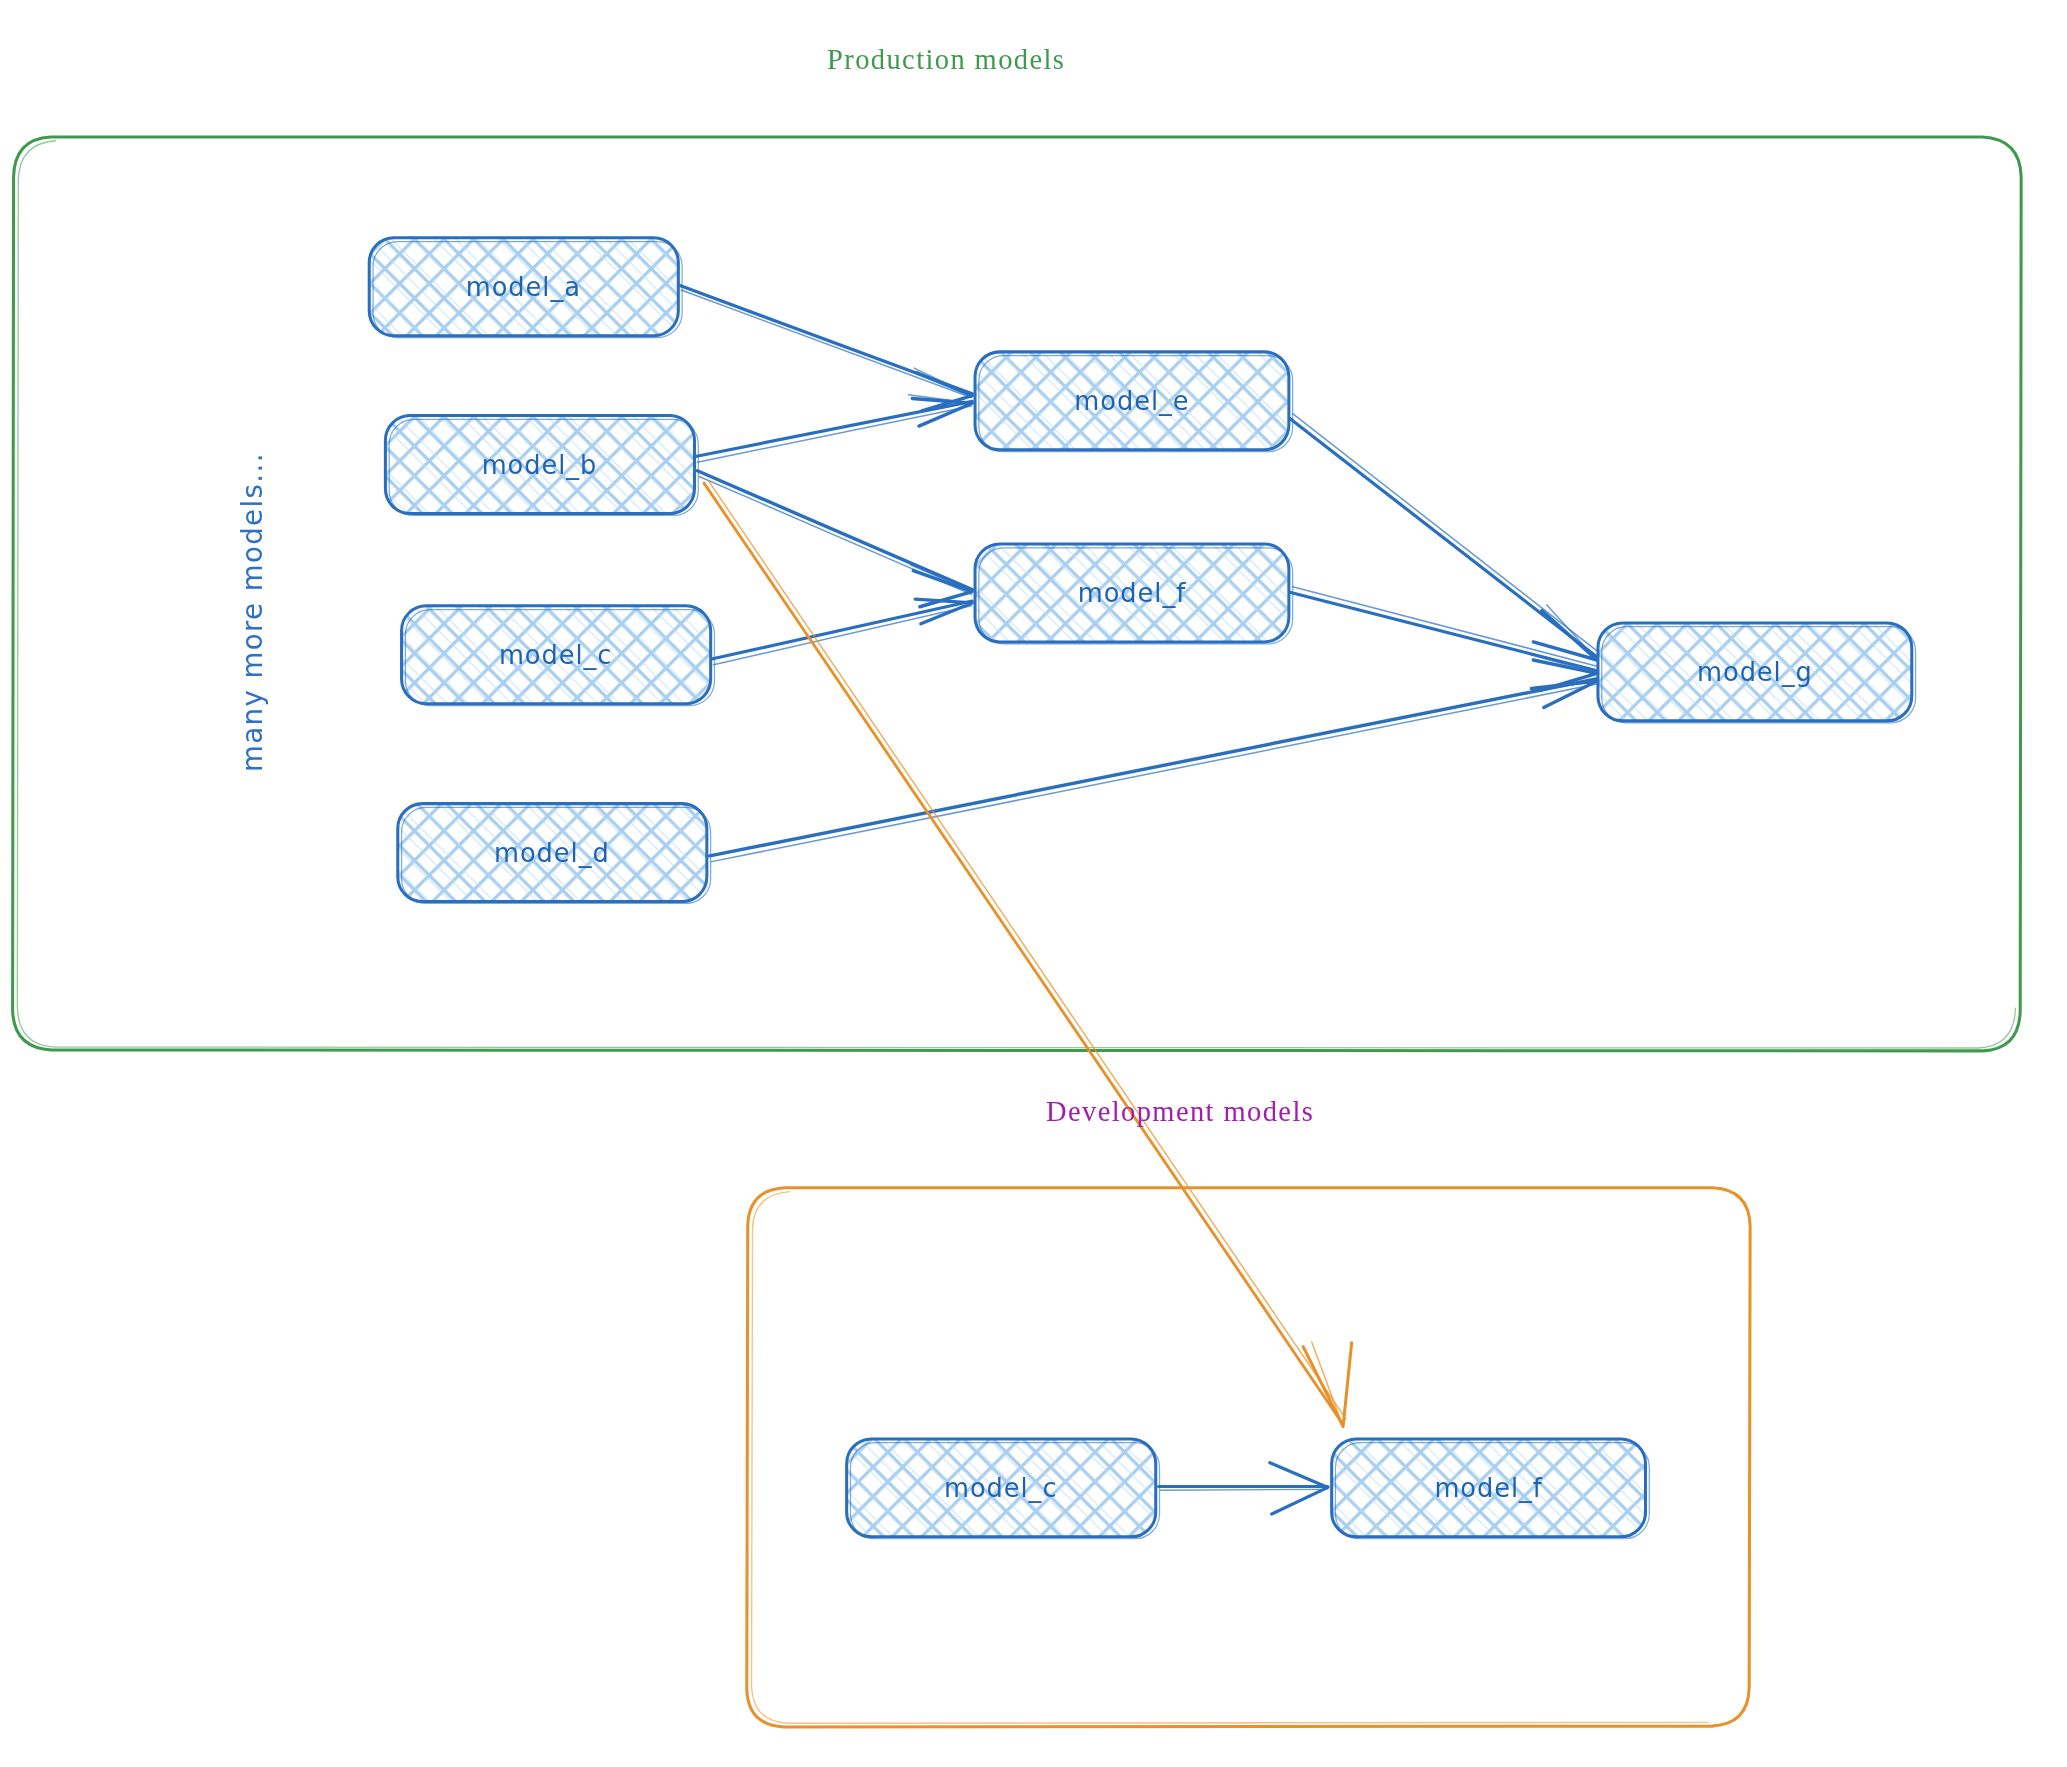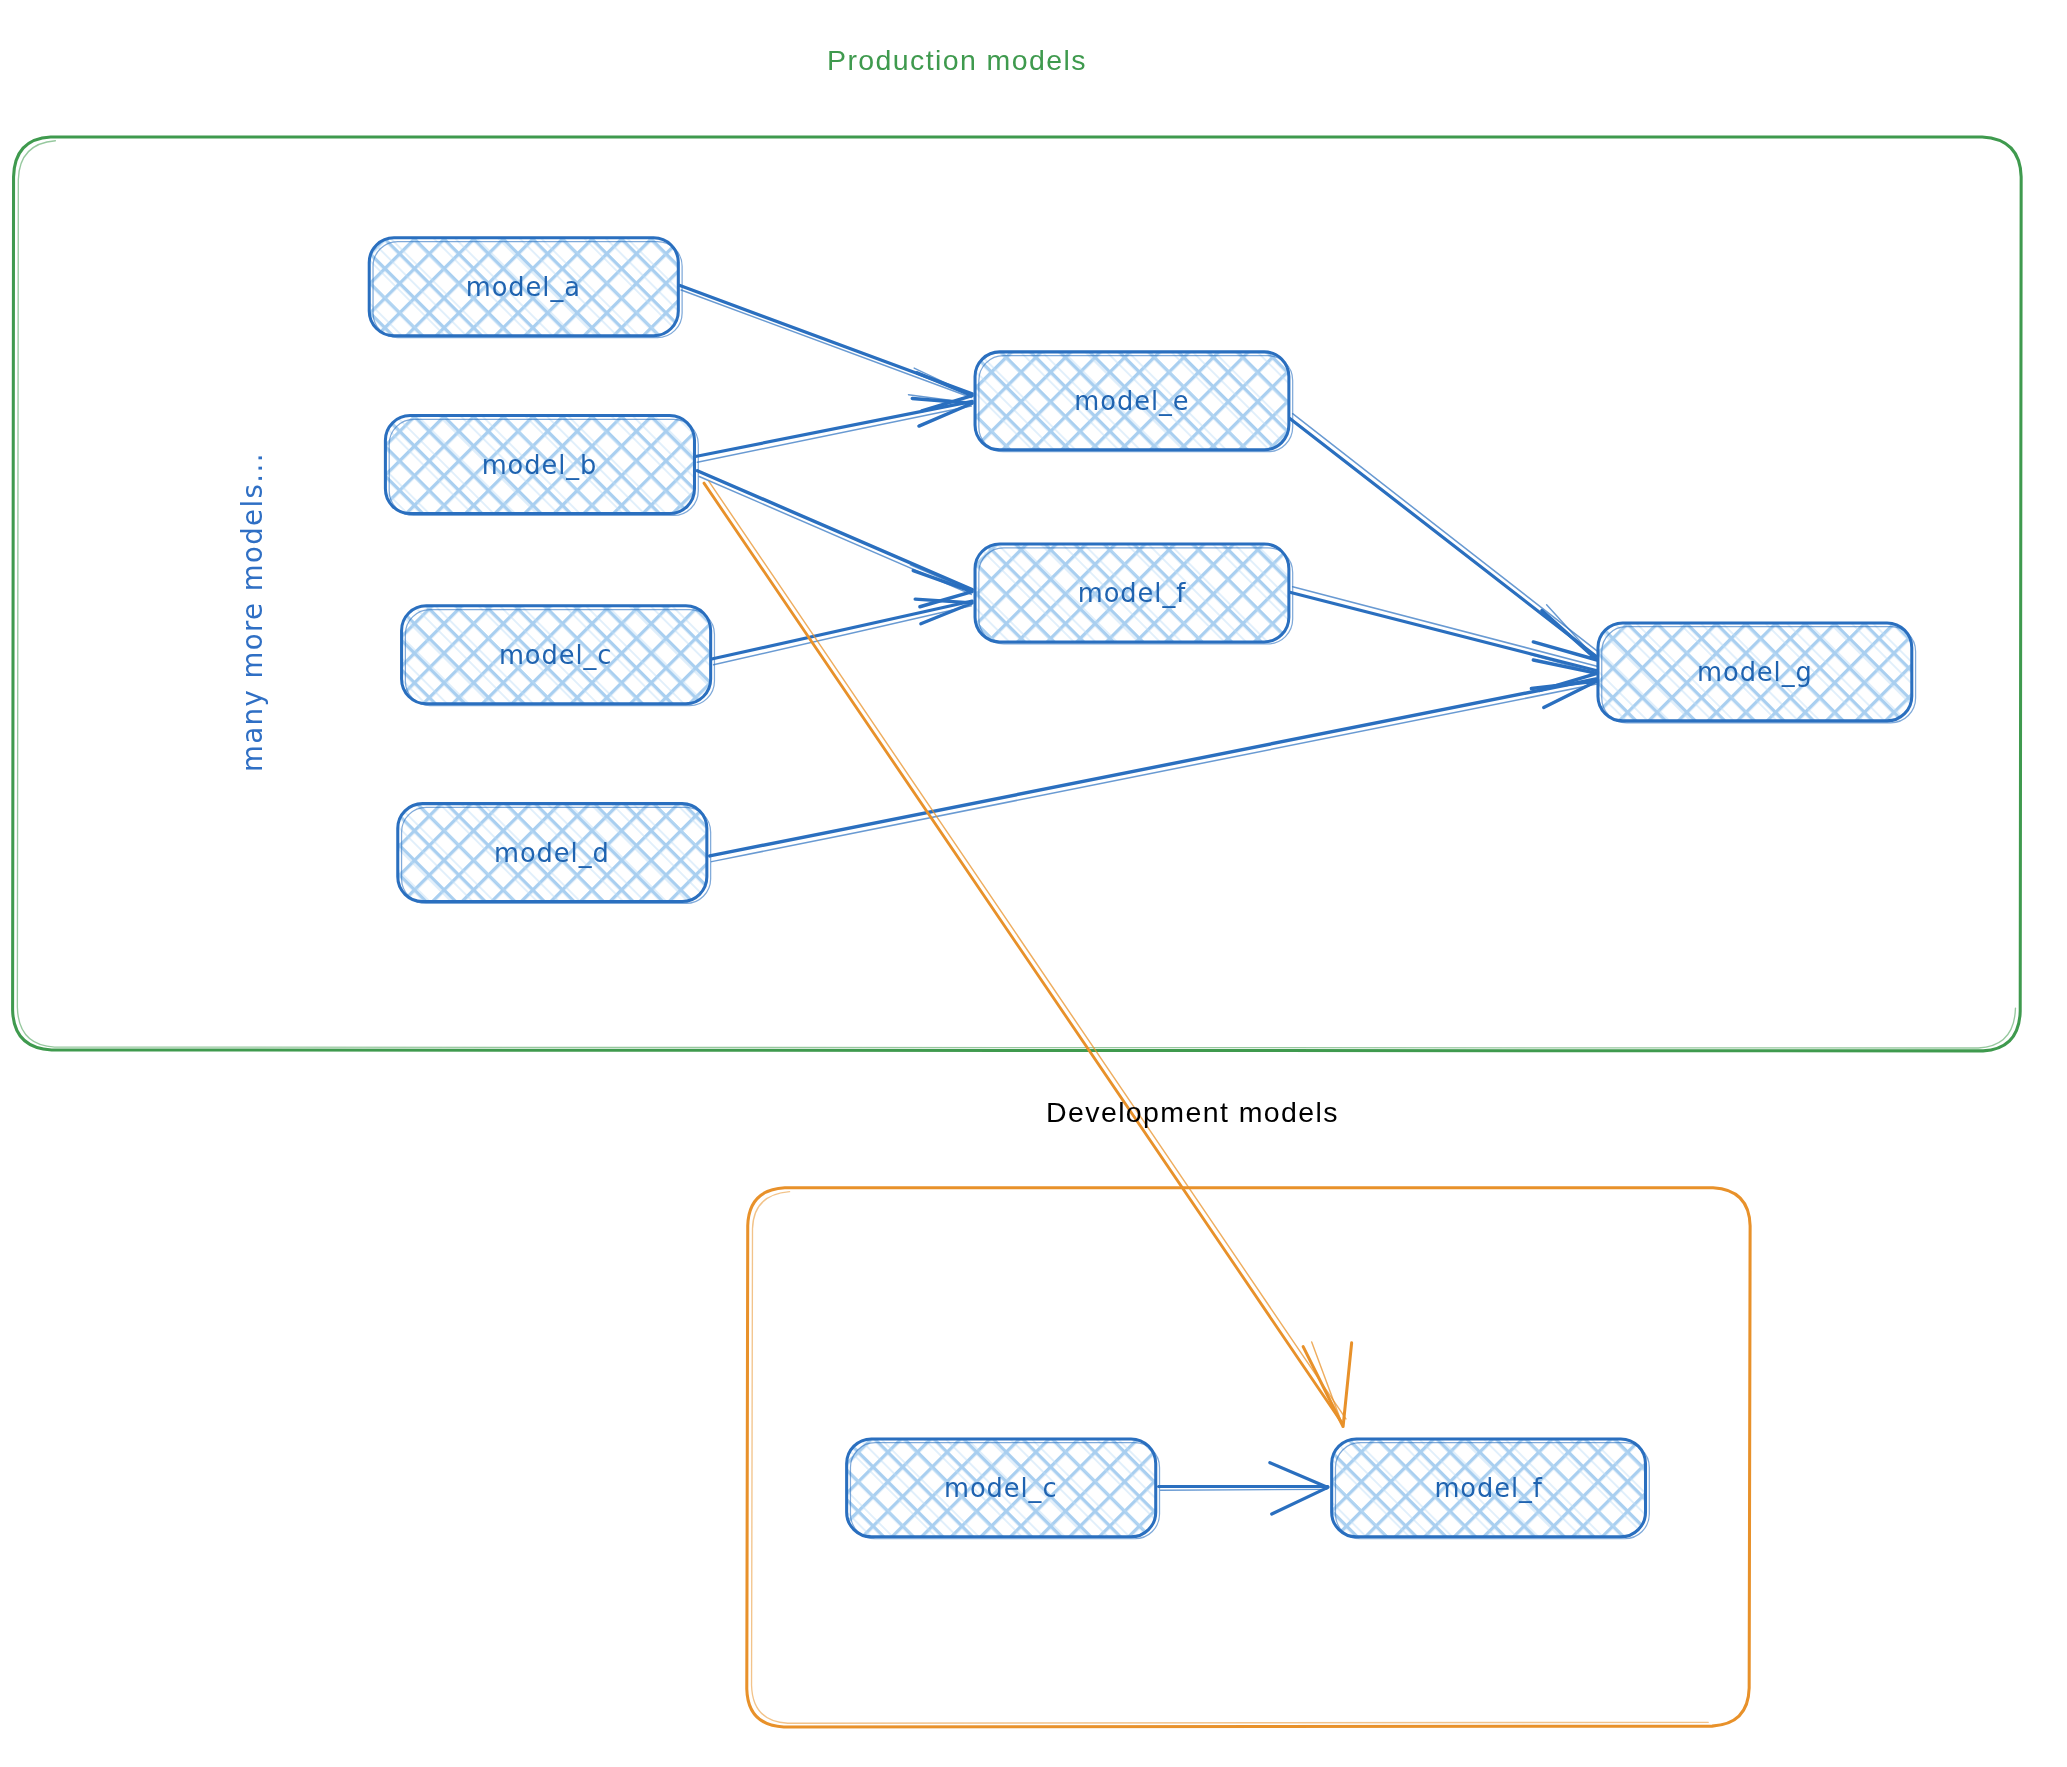--- a/index.html
+++ b/index.html
@@ -19,21 +19,21 @@
   }
   svg.layer {
     position: absolute;
     top: 0;
     left: 0;
     width: 2068px;
     height: 1767px;
   }
   .grp-title {
     position: absolute;
-    font-family: Liberation Sans, sans-serif;
+    font-family: Liberation Serif, serif;
     font-size: 28.5px;
     letter-spacing: 1.4px;
     white-space: nowrap;
   }
   .node-label {
     font-family: "DejaVu Sans", sans-serif;
     font-size: 27px;
     fill: #1f63b0;
     letter-spacing: 1px;
   }
@@ -208,18 +208,18 @@
         <rect x="1400" y="1513" width="330" height="103" rx="26" ry="26" fill="url(#hatch2)" opacity="0.45"></rect>
         <rect x="1400" y="1513" width="330" height="103" rx="26" ry="26" fill="none" stroke="#2a6fbf" stroke-width="3.2"></rect>
         <rect x="1404" y="1517" width="330" height="101" rx="26" ry="26" fill="none" stroke="#2a6fbf" stroke-width="1.3" opacity="0.6"></rect>
         <text class="node-label" x="1565" y="1574" text-anchor="middle">model_f</text>
       </g>
     </g>
   </svg>
 
   <div class="grp-title" style="left:827px; top:44px; color:#3f9a4e;">Production models</div>
 
-  <div class="grp-title" style="left:1046px; top:1096px; color:#000000;">Development models</div>
+  <div class="grp-title" style="left:1046px; top:1096px; color:#a21caf;">Development models</div>
 
   <div class="side-note" style="left:236px; top:772px; transform: rotate(-90deg);">many more models...</div>
 
 </div>
 
 
 </body></html>

